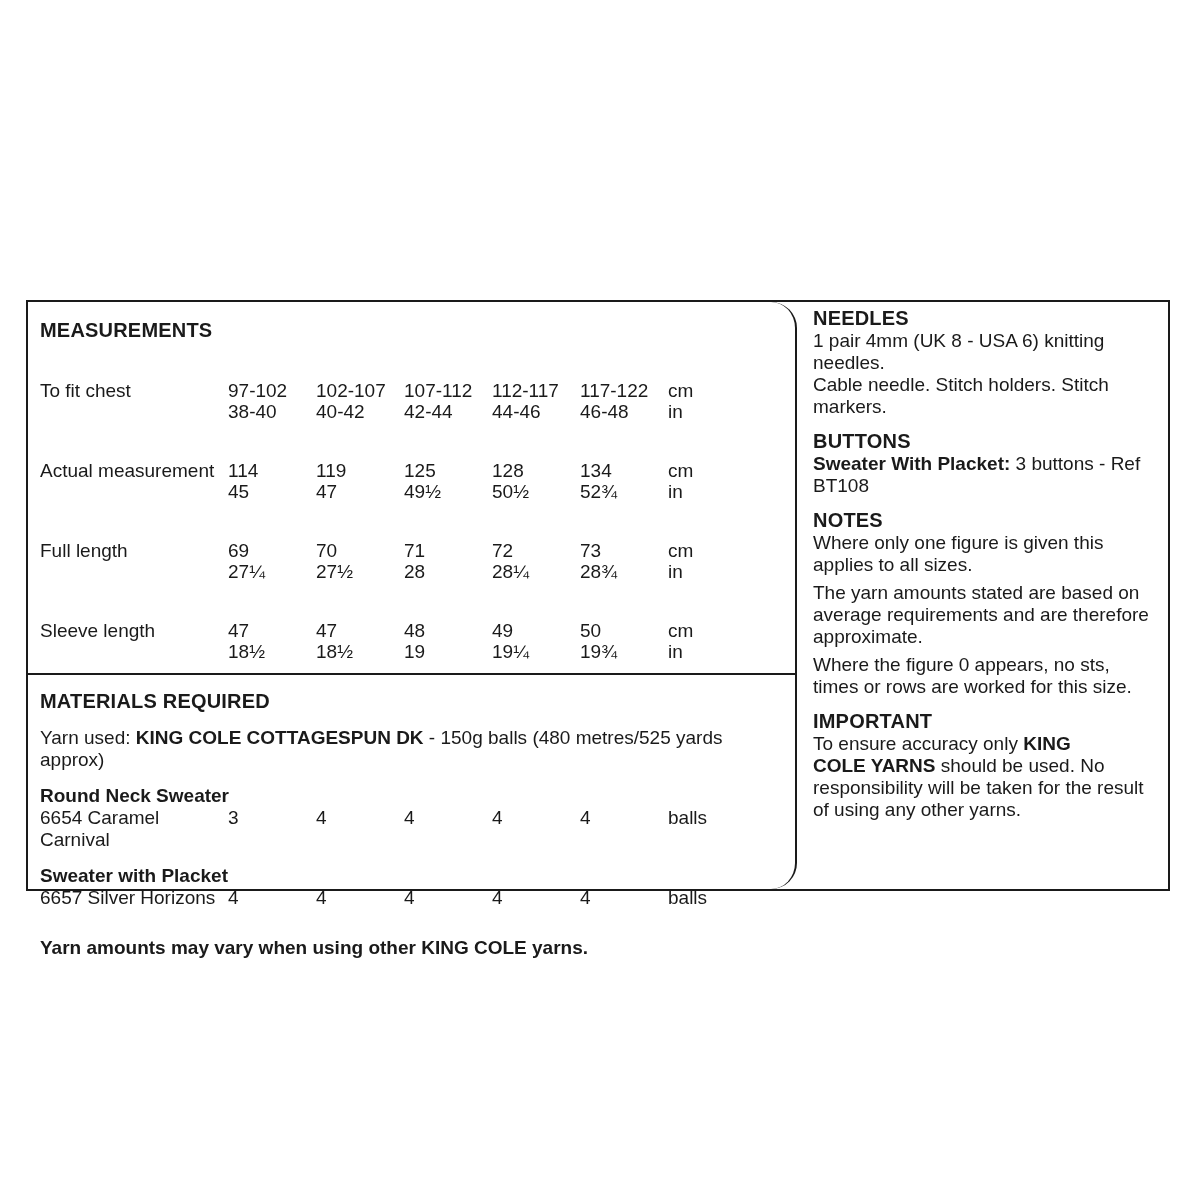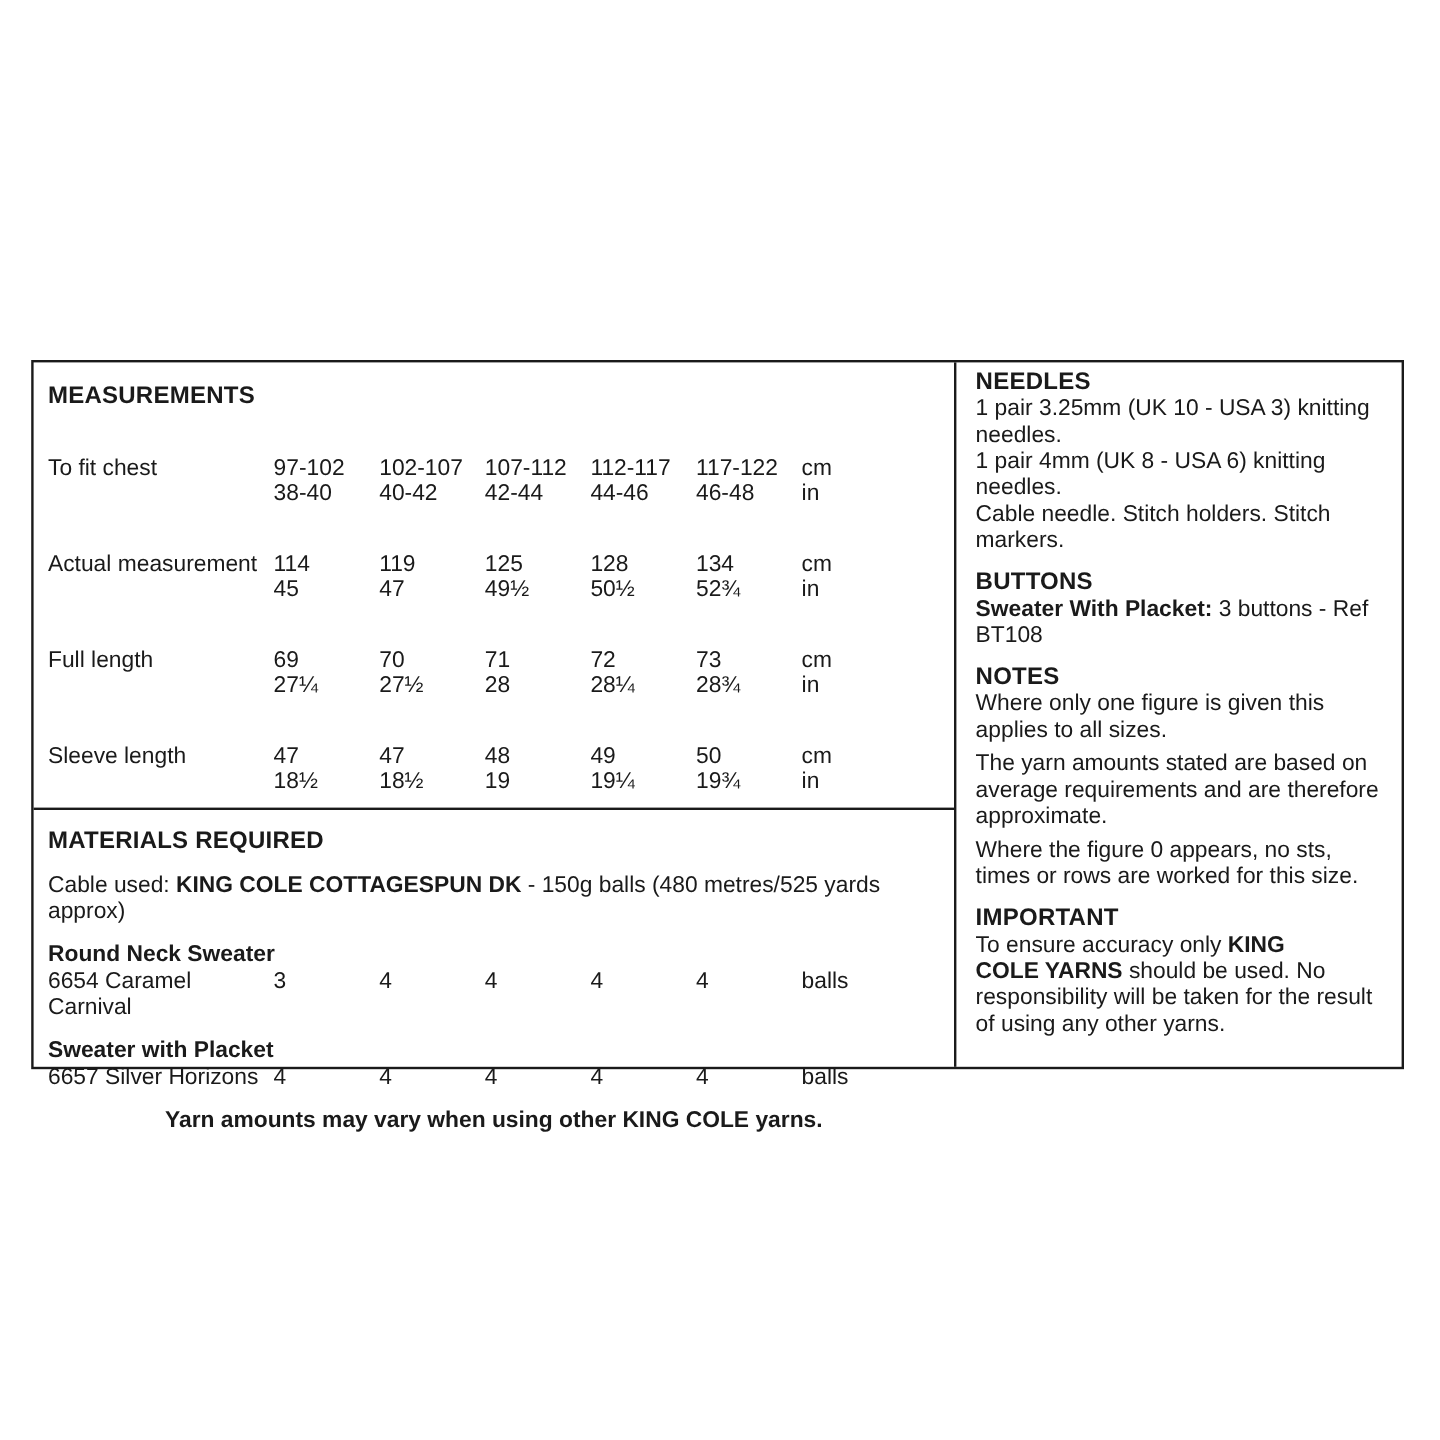--- a/index.html
+++ b/index.html
@@ -21,20 +21,21 @@
     box-sizing: border-box;
     display: flex;
     background: #ffffff;
   }
   .left-panel {
     flex: 0 0 769px;
     box-sizing: border-box;
     border-right: 2px solid #1a1a1a;
     display: flex;
     flex-direction: column;
+    border-radius: 26px;
   }
   .right-panel {
     flex: 1;
     box-sizing: border-box;
     padding: 4px 8px 0 16px;
     font-size: 19px;
     line-height: 22px;
   }
   .sec-measurements {
     flex: 0 0 264px;
@@ -67,21 +68,21 @@
   .sec-measurements .mrow { margin-bottom: 11px; margin-top: 38px; }
   .mlabel { text-align: left; }
   .mcell { text-align: left; display: flex; flex-direction: column; }
   .mcell span { display: block; }
 
   
   .yarn-used { margin: 0 0 14px 0; line-height: 22px; }
   .mat-item { margin-bottom: 14px; }
   .mat-name { font-weight: bold; line-height: 22px; }
   .mat-item .mrow { line-height: 22px; }
-  .mat-note { font-weight: bold; margin-top: 14px; line-height: 22px; text-align: center; }
+  .mat-note { font-weight: bold; margin-top: 28px; line-height: 22px; }
   .bold { font-weight: bold; }
 
   
   .rp-section { margin-bottom: 11px; }
   .rp-section p { margin: 0 0 6px 0; white-space: pre-line; }
   .rp-section p:last-child { margin-bottom: 0; }
   .rp-lines p { margin: 0; }
 </style>
 </head>
 <body>
@@ -202,21 +203,21 @@
         <div class="mcell">
           <span>cm</span>
           <span>in</span>
         </div>
       </div>
     </section>
 
     <section class="sec-materials">
       <h2 class="sec-heading">MATERIALS REQUIRED</h2>
 
-      <p class="yarn-used"><span>Cable used: </span><span class="bold">KING COLE COTTAGESPUN DK</span><span> - 150g balls (480 metres/525 yards approx)</span></p>
+      <p class="yarn-used"><span>Yarn used: </span><span class="bold">KING COLE COTTAGESPUN DK</span><span> - 150g balls (480 metres/525 yards approx)</span></p>
 
       <div class="mat-item">
         <div class="mat-name">Round Neck Sweater</div>
         <div class="mrow">
           <div class="mlabel">6654 Caramel Carnival</div>
           <div class="mcell">
               <span>3</span>
             </div>
           <div class="mcell">
               <span>4</span>
@@ -262,21 +263,20 @@
       </div>
 
       <p class="mat-note">Yarn amounts may vary when using other KING COLE yarns.</p>
     </section>
   </div>
 
   <div class="right-panel">
 
     <section class="rp-section rp-lines">
       <h2 class="sec-heading">NEEDLES</h2>
-      <p>1 pair 3.25mm (UK 10 - USA 3) knitting needles.</p>
       <p>1 pair 4mm (UK 8 - USA 6) knitting needles.</p>
       <p>Cable needle. Stitch holders. Stitch markers.</p>
     </section>
 
     <section class="rp-section">
       <h2 class="sec-heading">BUTTONS</h2>
       <p><span class="bold">Sweater With Placket:</span><span> 3 buttons - Ref BT108</span></p>
     </section>
 
     <section class="rp-section">

